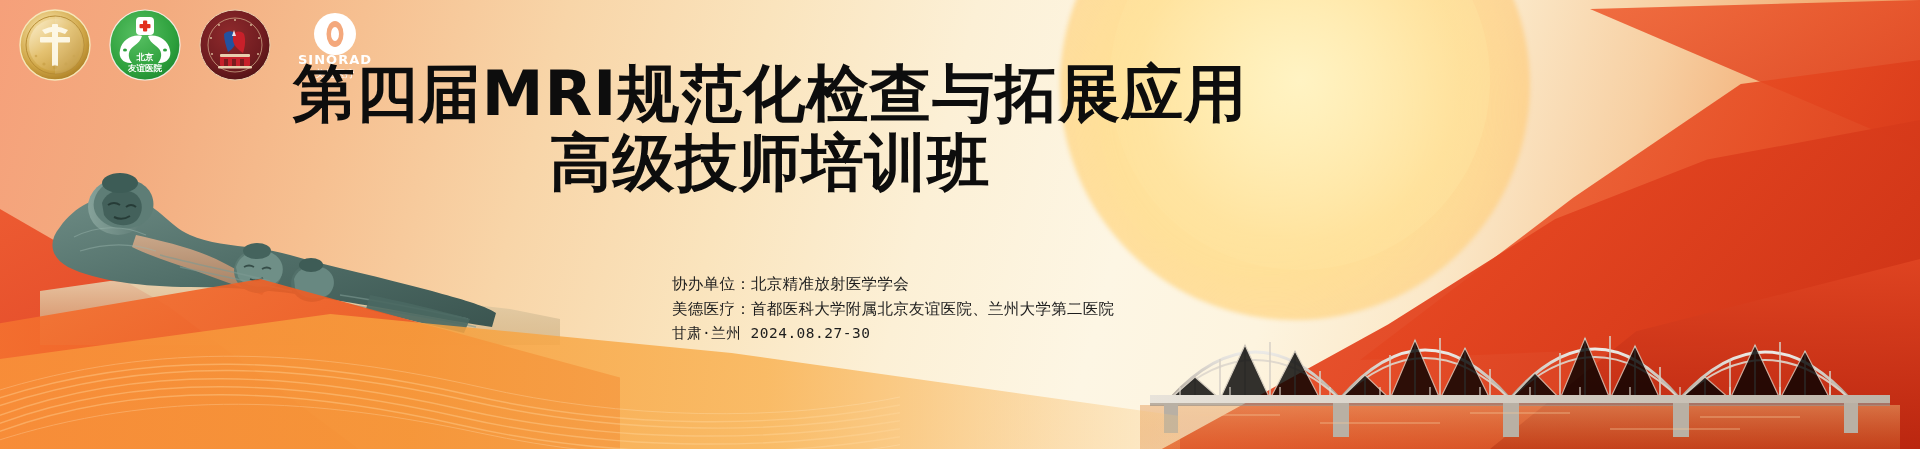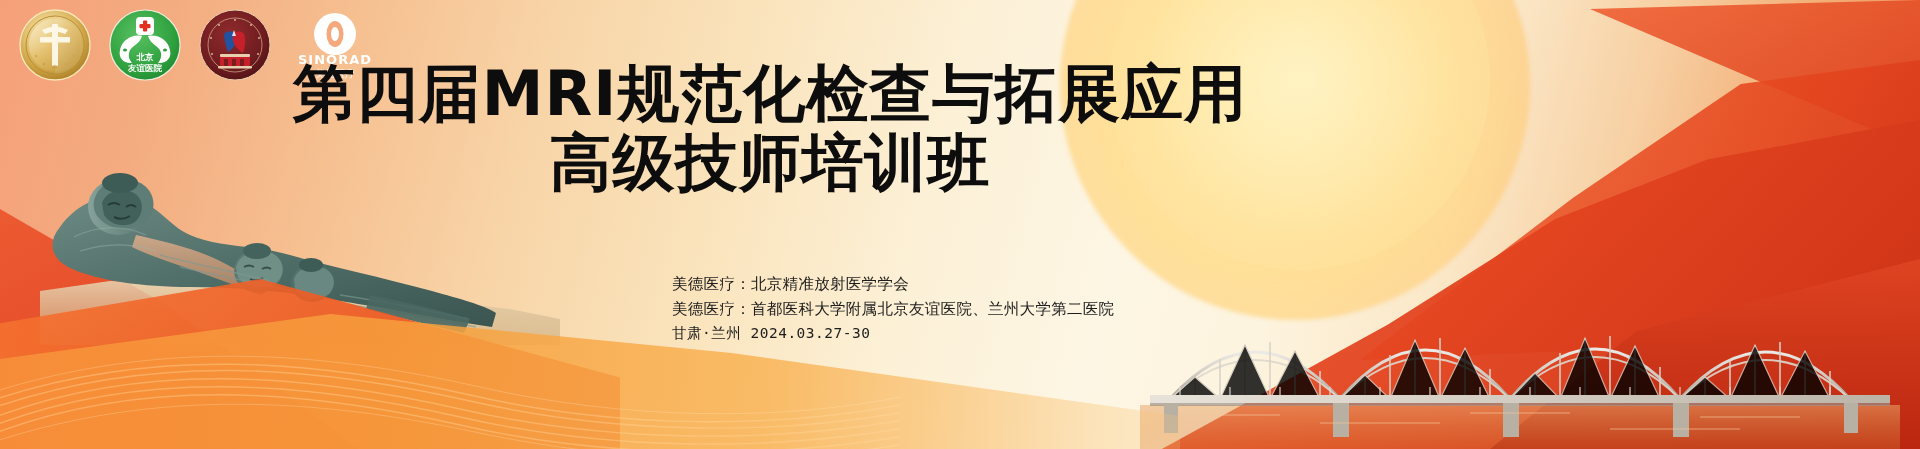--- a/index.html
+++ b/index.html
@@ -449,18 +449,18 @@
       </svg>
     </div>
   </div>
 
   <div class="title-wrap">
     <div class="title-1">第四届MRI规范化检查与拓展应用</div>
     <div class="title-2">高级技师培训班</div>
   </div>
 
   <div class="info">
-    <div>美德医疗：北京精准放射医学学会</div>
+    <div>协办单位：北京精准放射医学学会</div>
     <div>美德医疗：首都医科大学附属北京友谊医院、兰州大学第二医院</div>
-    <div class="date">甘肃·兰州  2024.03.27-30</div>
+    <div class="date">甘肃·兰州  2024.08.27-30</div>
   </div>
 
 </div>
 
 </body></html>

